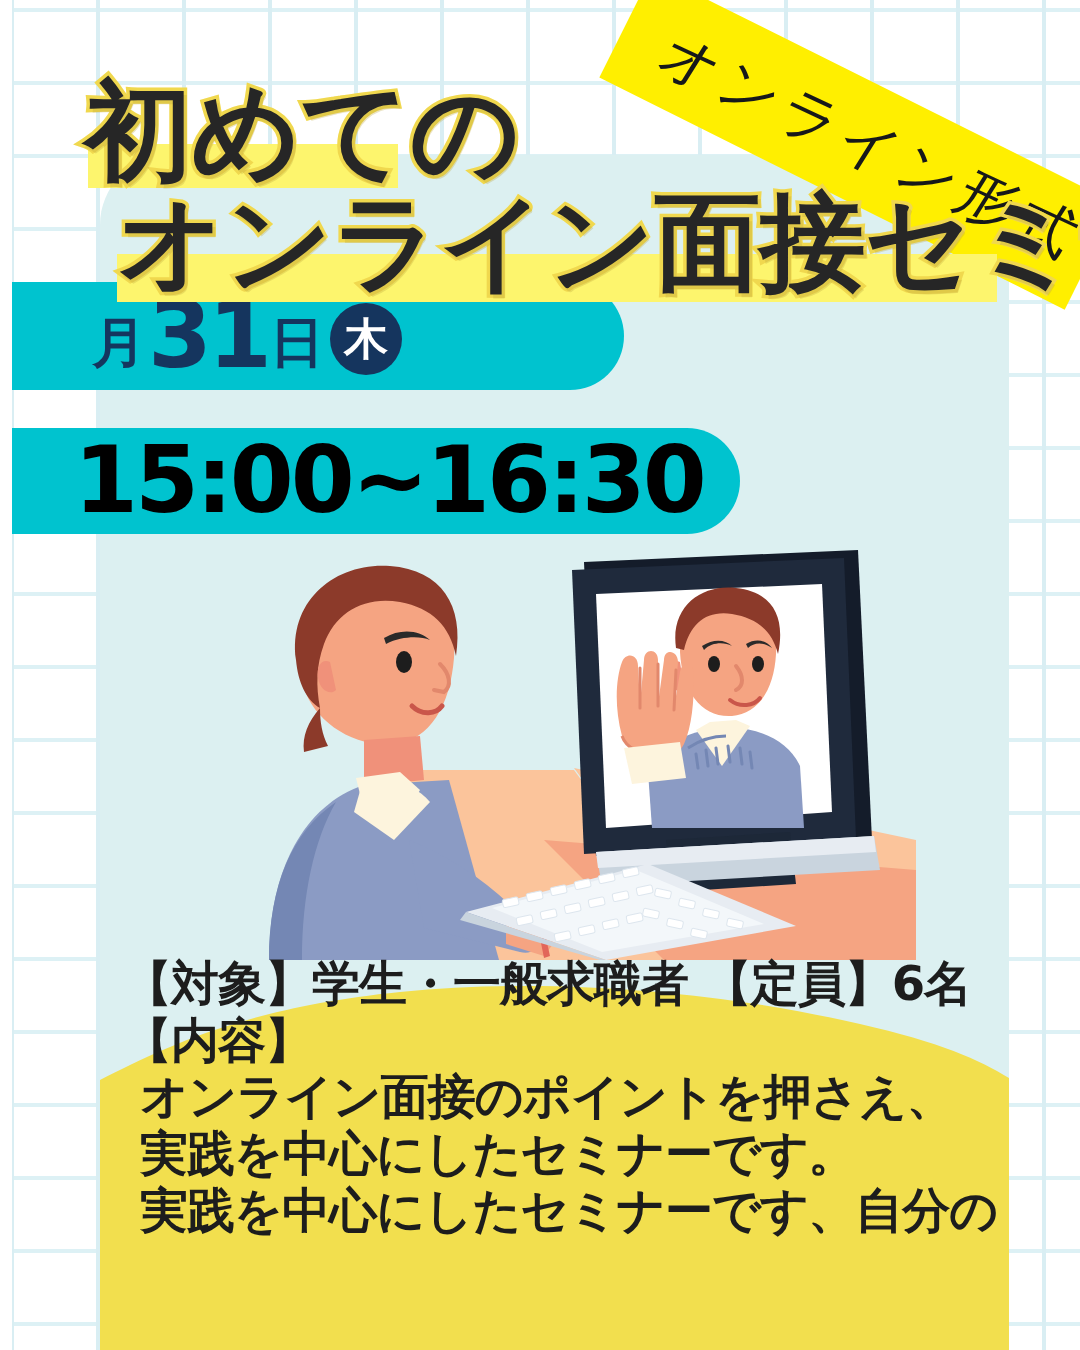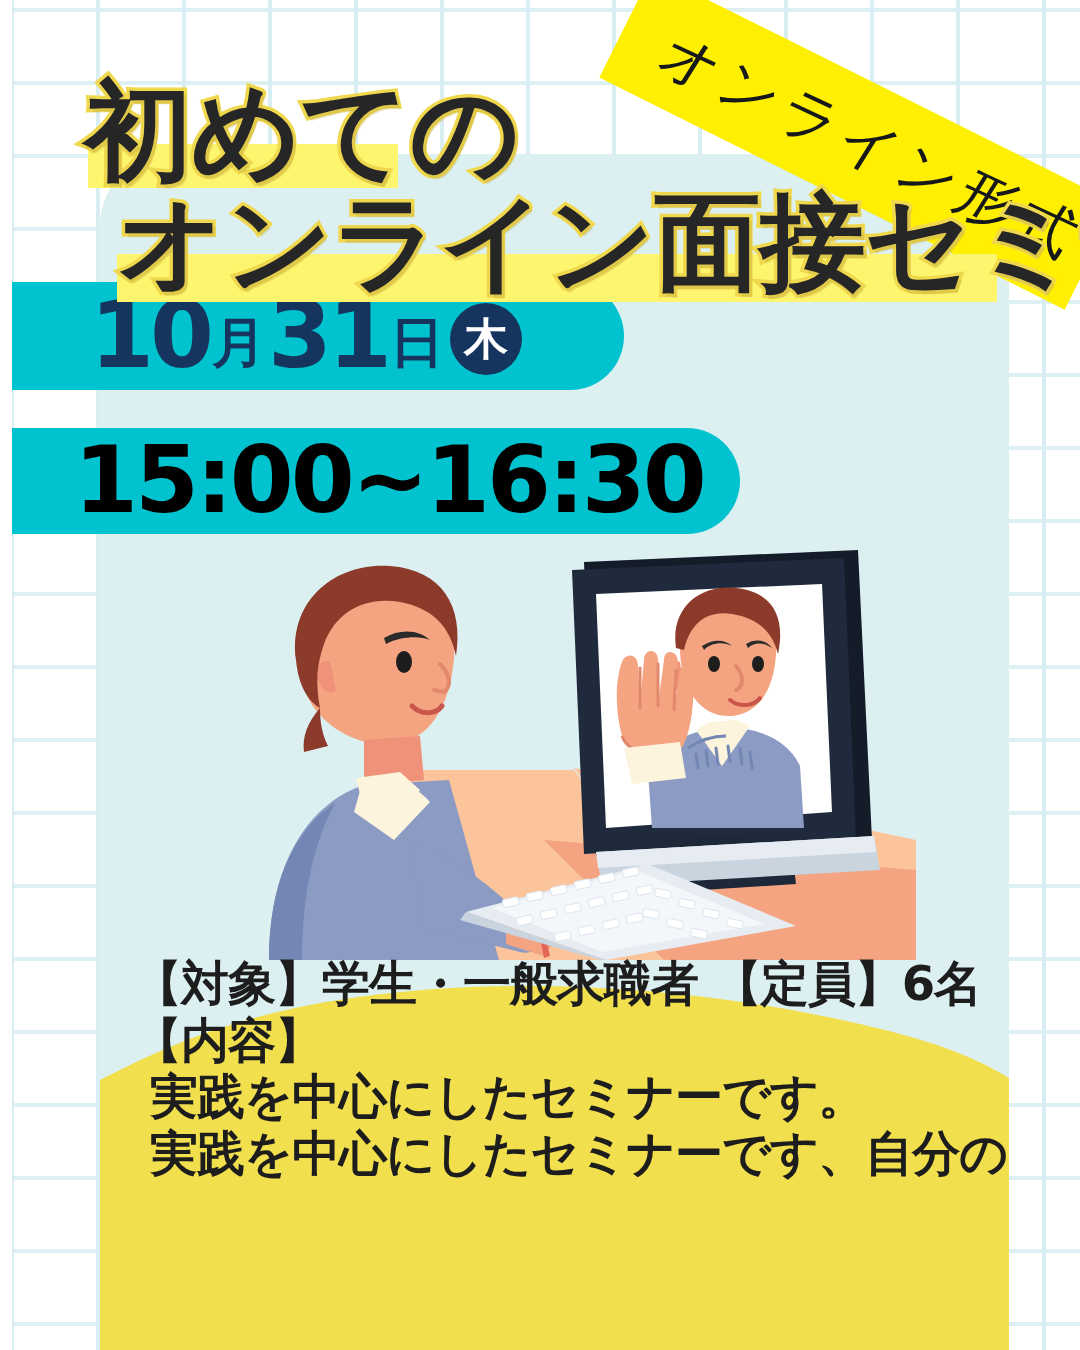--- a/index.html
+++ b/index.html
@@ -161,21 +161,21 @@
 
   
   .blob{
     position:absolute;
     left:88px;top:930px;
     width:909px;height:420px;
   }
   .blob svg{display:block;width:100%;height:100%;}
   .body-copy{
     position:absolute;
-    left:122px;top:955px;
+    left:112px;top:955px;
     width:880px;
   }
   .bline{
     font-family:"DejaVu Sans","Liberation Sans",sans-serif;
     font-weight:700;
     color:#1d1d1d;
     font-size:48px;
     line-height:1.18;
     white-space:nowrap;
     letter-spacing:-1px;
@@ -200,21 +200,20 @@
       <span class="hl-bar"></span>
       <span class="hl-txt">オンライン面接セミナー</span>
     </div>
   </div>
 
   <div class="ribbon">
     <span class="ribbon-text">オンライン形式</span>
   </div>
 
   <div class="pill" id="pill-date">
-    <span class="dnum">10</span>
     <span class="dunit">月</span>
     <span class="dnum">31</span>
     <span class="dunit">日</span>
     <span class="daybadge">木</span>
   </div>
 
   <div class="pill" id="pill-time">
     <span class="tnum">15:00~16:30</span>
   </div>
 
@@ -326,17 +325,18 @@
 
   <div class="blob">
     <svg viewBox="0 0 909 420" preserveAspectRatio="none" xmlns="http://www.w3.org/2000/svg">
       <path d="M0 150 C60 120 140 78 300 62 C470 45 640 66 760 94 C840 112 880 130 909 148 L909 420 L0 420 Z" fill="#f2df4e"></path>
     </svg>
   </div>
 
   <div class="body-copy">
     <div class="bline">【対象】学生・一般求職者 【定員】6名</div>
     <div class="bline">【内容】</div>
+    <div class="bline indent">オンライン面接のポイントを押さえ、</div>
     <div class="bline indent">実践を中心にしたセミナーです。</div>
     <div class="bline indent">実践を中心にしたセミナーです、自分の</div>
   </div>
 
 </div>
 
 </body></html>

